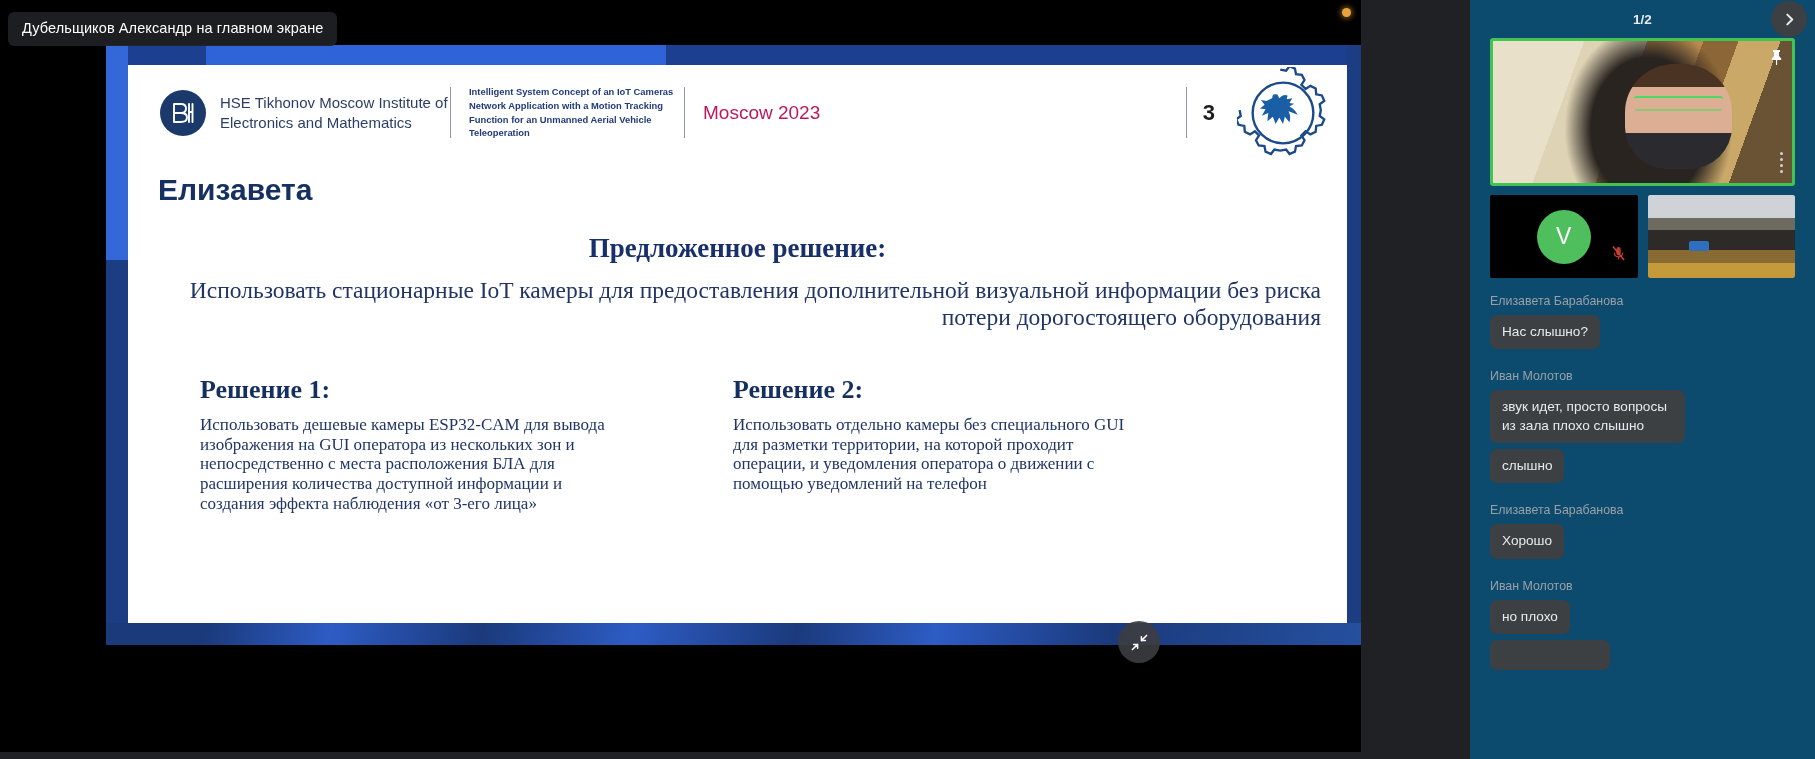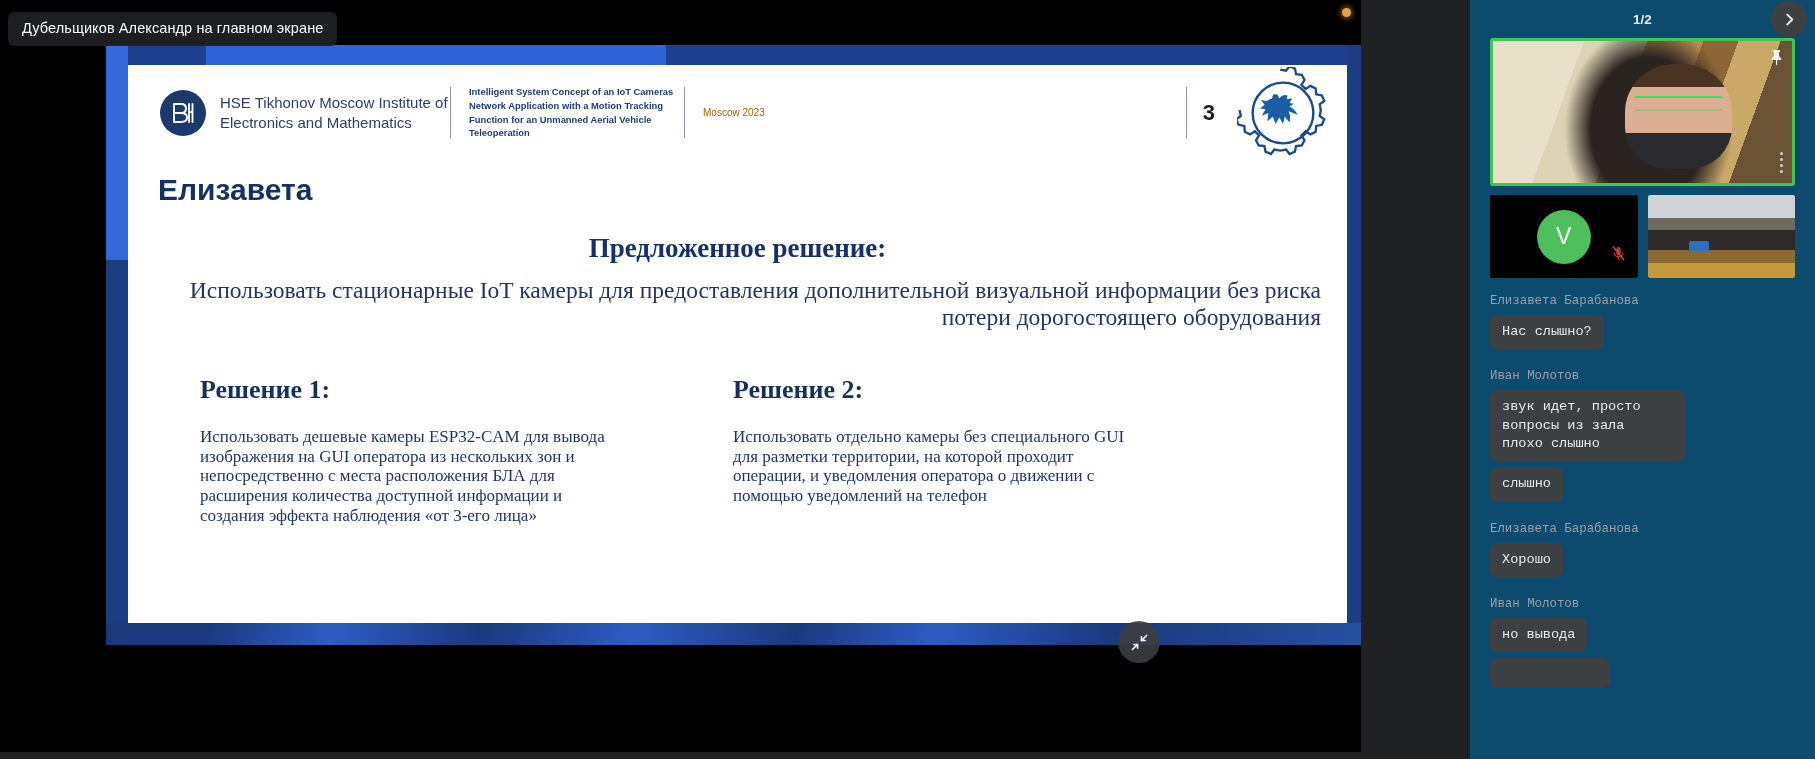--- a/index.html
+++ b/index.html
@@ -74,21 +74,21 @@
   }
   .hse-name {
     margin-left: 14px; color:#2c3e66; font-size: 15px; line-height: 1.32;
     max-width: 230px; font-family:"Liberation Sans", sans-serif;
   }
   .vdiv { width: 1px; align-self: stretch; background: #8e95ad; margin: 22px 0; }
   .sl-subject {
     color:#203a7a; font-size: 9.4px; font-weight: 700; line-height: 1.46;
     margin: 0 0 0 18px; max-width: 215px;
   }
-  .sl-city { color:#a16207; font-size: 10px; margin-left: 18px; white-space:nowrap; }
+  .sl-city { color:#be185d; font-size: 19px; margin-left: 18px; white-space:nowrap; }
   .sl-num  { color:#1c1c1c; font-size: 22px; font-weight:700; margin-left: 16px; }
   .gear-logo { margin-left: 22px; width: 92px; height: 92px; flex:0 0 auto; }
 
   .sl-title {
     position:absolute; left: 30px; top: 108px;
     font-size: 30px; font-weight: 700; color:#173063;
     font-family:"Liberation Sans", sans-serif;
   }
   .sl-lead-head {
     position:absolute; left: 0; right: 0; top: 168px; text-align:center;
@@ -98,21 +98,21 @@
   .sl-lead-body {
     position:absolute; left: 26px; right: 26px; top: 212px; text-align:right;
     font-family:"Liberation Serif", serif; font-size: 23.5px; color:#203566;
     line-height: 1.14;
   }
   .col { position:absolute; top: 310px; }
   .col-left  { left: 72px;  width: 430px; }
   .col-right { left: 605px; width: 400px; }
   .col-head {
     font-family:"Liberation Serif", serif; font-weight:700;
-    font-size: 26px; color:#15305f; margin-bottom: 22px;
+    font-size: 26px; color:#15305f; margin-bottom: 10px;
   }
   .col-body {
     font-family:"Liberation Serif", serif; font-size: 17px; color:#203566;
     line-height: 1.16;
   }
 
   #fullscreen-btn {
     position:absolute; left: 1118px; top: 621px; width: 42px; height: 42px;
     border-radius: 50%; background: rgba(60,61,64,.9);
     display:flex; align-items:center; justify-content:center; z-index: 25;
@@ -174,21 +174,21 @@
     position:absolute; inset:0;
     background:
       linear-gradient(180deg,#cfd3d8 0 28%,#6d6a60 28% 42%,#2e2a27 42% 66%,#8a6a33 66% 82%,#c59a3b 82% 100%);
   }
   #thumb-room .room-blue {
     position:absolute; left:28%; top:56%; width:14%; height:12%; background:#2f6fc0; border-radius:2px;
   }
 
   
   #chat { padding: 16px 20px 0 20px; }
-  .chat-group { margin-bottom: 14px; font-family: Liberation Mono, monospace; }
+  .chat-group { margin-bottom: 14px; }
   .chat-author { color:#9aa0a6; font-size: 12.4px; margin-bottom: 7px; }
   .bubble {
     display:inline-block; background:#3c4043; color:#e8eaed;
     font-size: 13.6px; line-height: 1.35;
     padding: 8px 12px; border-radius: 7px; max-width: 200px;
     margin-bottom: 6px;
   }
   .bubble.wide { max-width: 195px; }
 </style>
 </head>
@@ -319,16 +319,16 @@
           <div class="room-blue"></div>
         </div>
       </div>
     </div>
 
     <div id="chat">
 
     <div class="chat-group"><div class="chat-author">Елизавета Барабанова</div><div class="bubble">Нас слышно?</div><br></div>
         <div class="chat-group"><div class="chat-author">Иван Молотов</div><div class="bubble wide">звук идет, просто вопросы из зала плохо слышно</div><br><div class="bubble">слышно</div><br></div>
         <div class="chat-group"><div class="chat-author">Елизавета Барабанова</div><div class="bubble">Хорошо</div><br></div>
-        <div class="chat-group"><div class="chat-author">Иван Молотов</div><div class="bubble">но вывода</div><br><div class="bubble" style="width: 120px; height: 30px;"></div><br></div>
+        <div class="chat-group"><div class="chat-author">Иван Молотов</div><div class="bubble">но плохо</div><br><div class="bubble" style="width: 120px; height: 30px;"></div><br></div>
       </div>
   </div>
 </div>
 
 </body></html>

